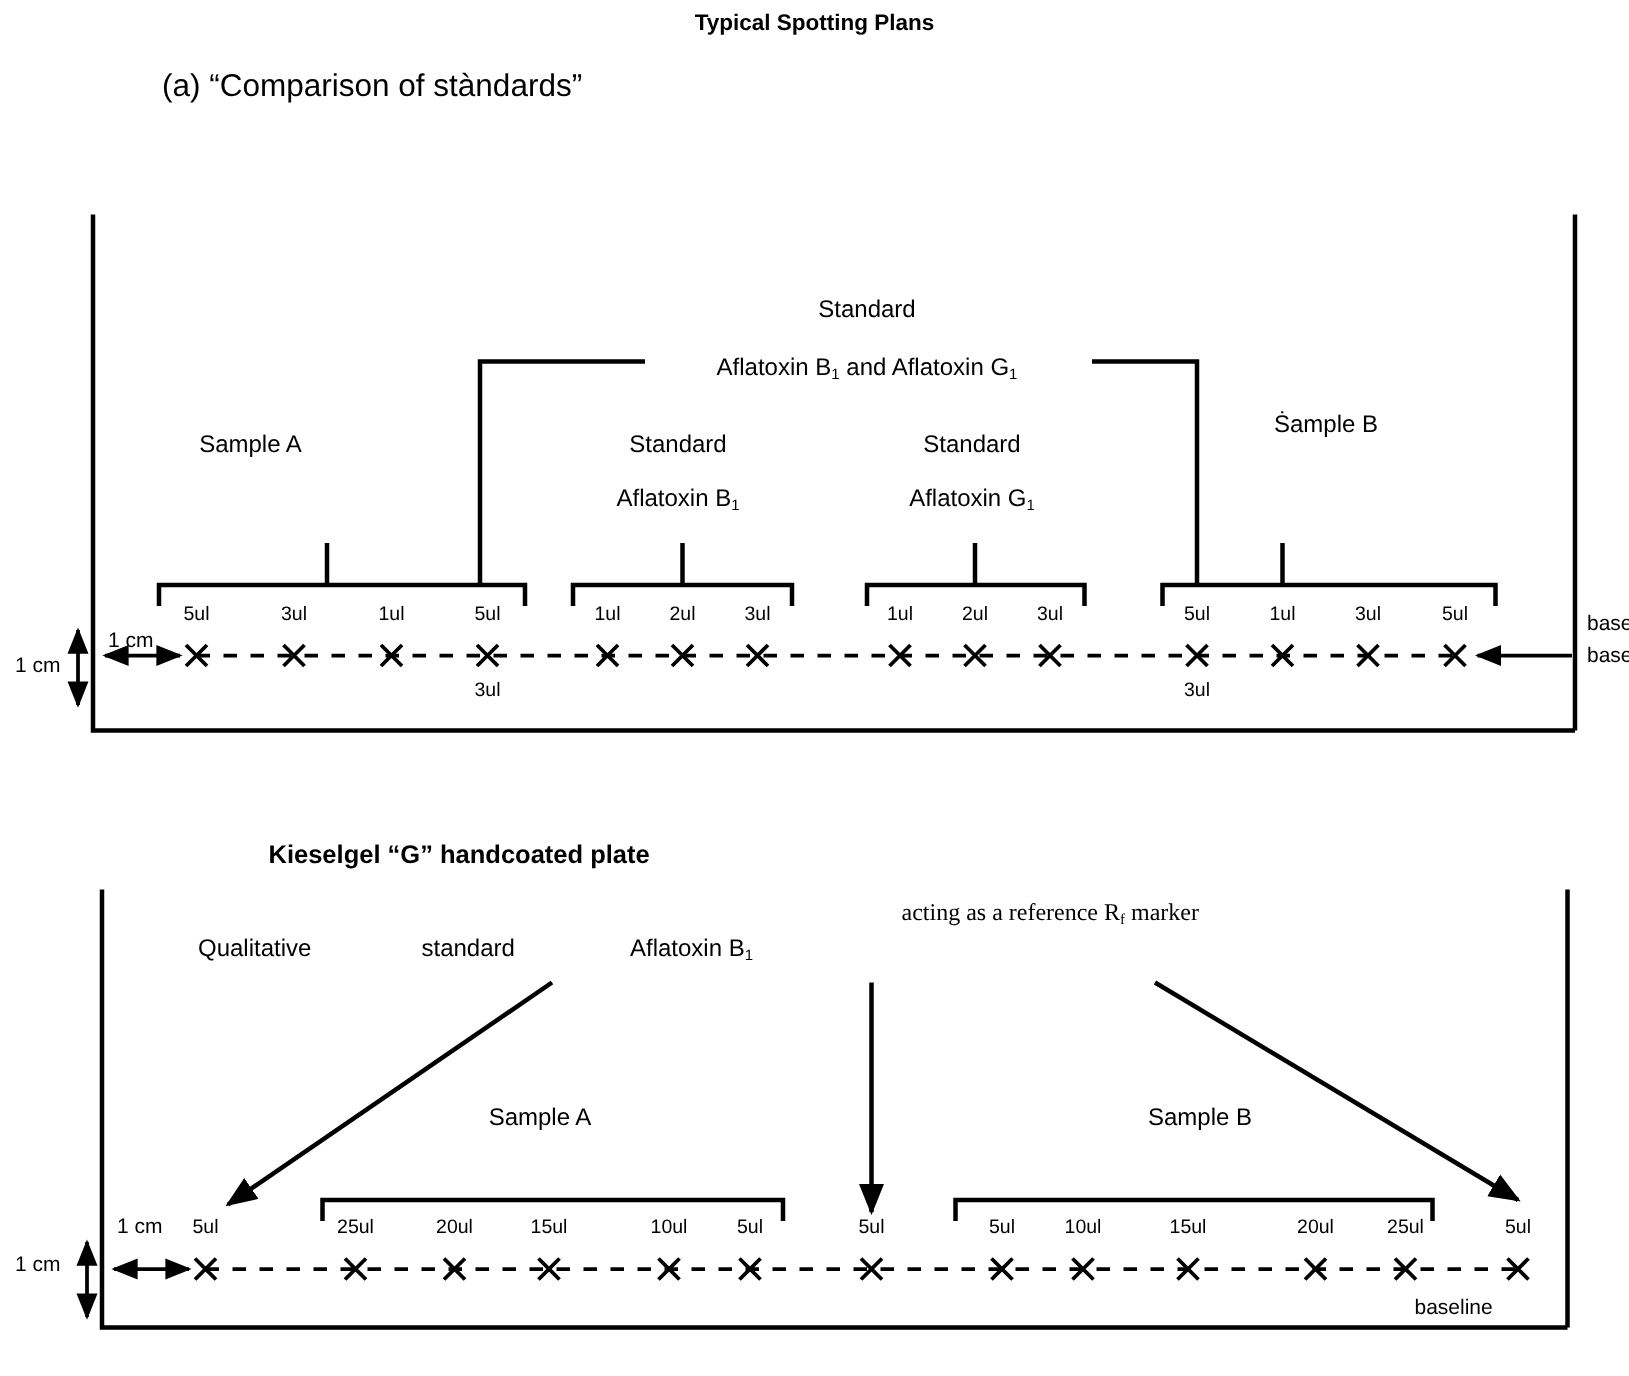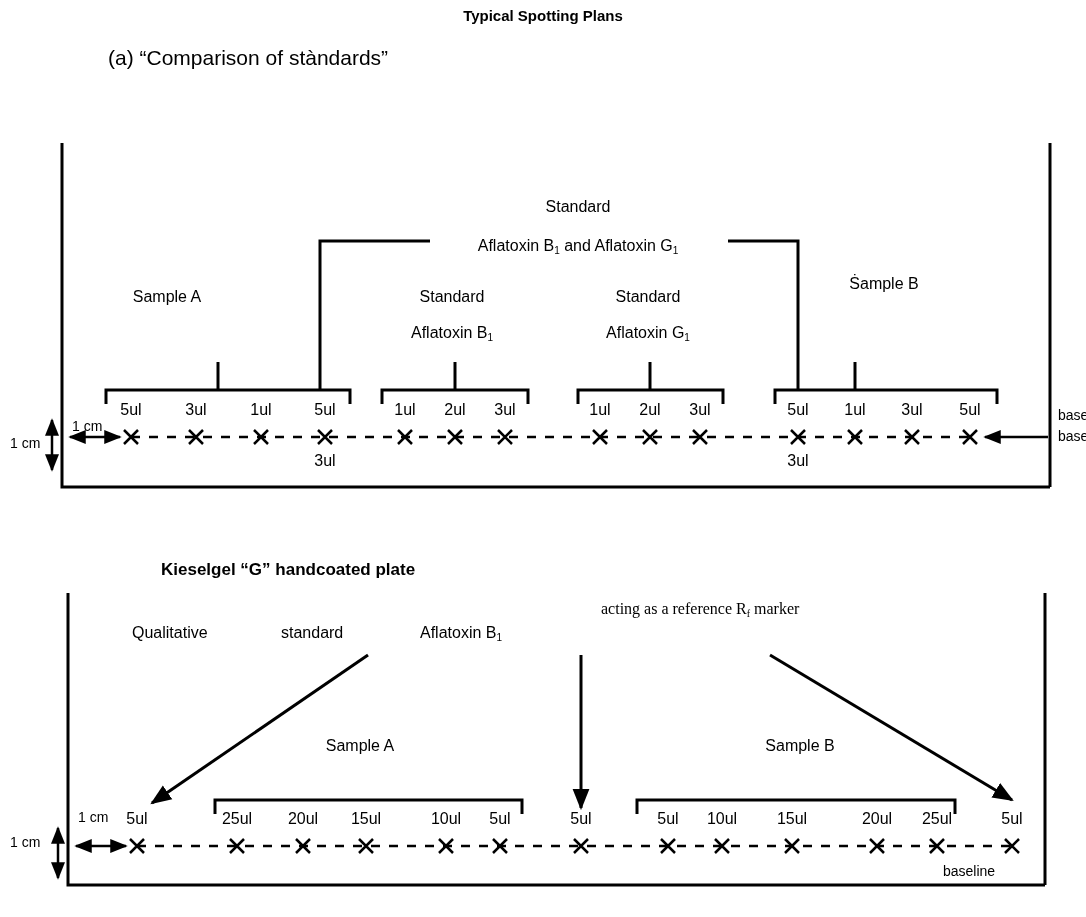--- a/index.html
+++ b/index.html
@@ -4,21 +4,21 @@
 <style>
   html,body{margin:0;padding:0;background:#ffffff;}
   body{width:1086px;height:917px;font-family:"Liberation Sans",sans-serif;color:#000;}
   #stage{position:relative;width:1086px;height:917px;overflow:hidden;background:#fff;}
   .t{position:absolute;white-space:nowrap;line-height:1;}
   .bold{font-weight:bold;}
   .ttl{font-size:15px;font-weight:bold;}
   .h1{font-size:21px;}
   .h2{font-size:17px;}
   .lbl{font-size:16px;}
-  .vol{font-size:16px;}
+  .vol{font-size:13px;}
   .cm{font-size:14px;}
   .sub{font-size:10px;vertical-align:-0.28em;}
   svg{position:absolute;left:0;top:0;}
   .ctr{transform:translateX(-50%);}
 </style>
 </head>
 <body>
 
 <div id="stage">
 
@@ -35,21 +35,21 @@
   <div class="t lbl ctr" style="left:452px;top:325px;"><span>Aflatoxin B</span><span class="sub">1</span></div>
   <div class="t lbl ctr" style="left:648px;top:289px;">Standard</div>
   <div class="t lbl ctr" style="left:648px;top:325px;"><span>Aflatoxin G</span><span class="sub">1</span></div>
   <div class="t lbl ctr" style="left:884px;top:276px;">Ṡample B</div>
 
   <div class="t cm" style="left:72px;top:419px;">1 cm</div>
   <div class="t cm" style="left:10px;top:436px;">1 cm</div>
   <div class="t cm" style="left:1058px;top:408px;">base</div>
   <div class="t cm" style="left:1058px;top:429px;">base</div>
 
-  <div class="t h2 bold" style="left:161px;top:561px;">Kieselgel “G” handcoated plate</div>
+  <div class="t h2 bold" style="left:179px;top:561px;">Kieselgel “G” handcoated plate</div>
 
   <div class="t lbl" style="left:132px;top:625px;">Qualitative</div>
   <div class="t lbl" style="left:281px;top:625px;">standard</div>
   <div class="t lbl" style="left:420px;top:625px;"><span>Aflatoxin B</span><span class="sub">1</span></div>
   <div class="t lbl" style="left:601px;top:601px;font-family:Liberation Serif, serif;"><span>acting as a reference R</span><span class="sub">f</span><span> marker</span></div>
 
   <div class="t lbl ctr" style="left:360px;top:738px;">Sample A</div>
   <div class="t lbl ctr" style="left:800px;top:738px;">Sample B</div>
 
   <div class="t cm" style="left:78px;top:810px;">1 cm</div>

